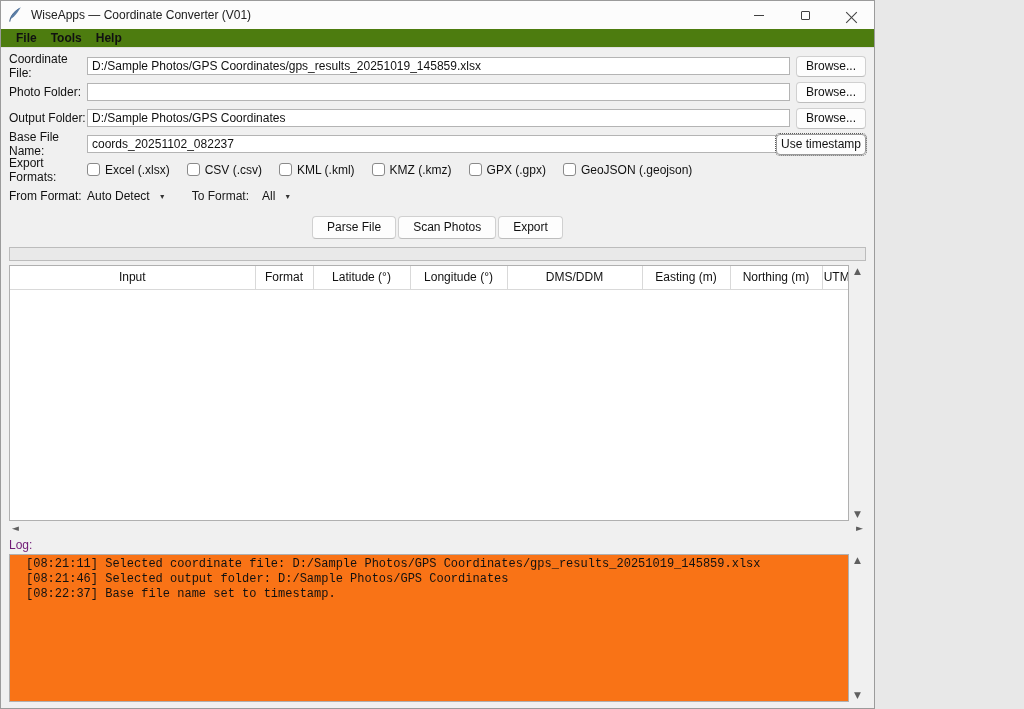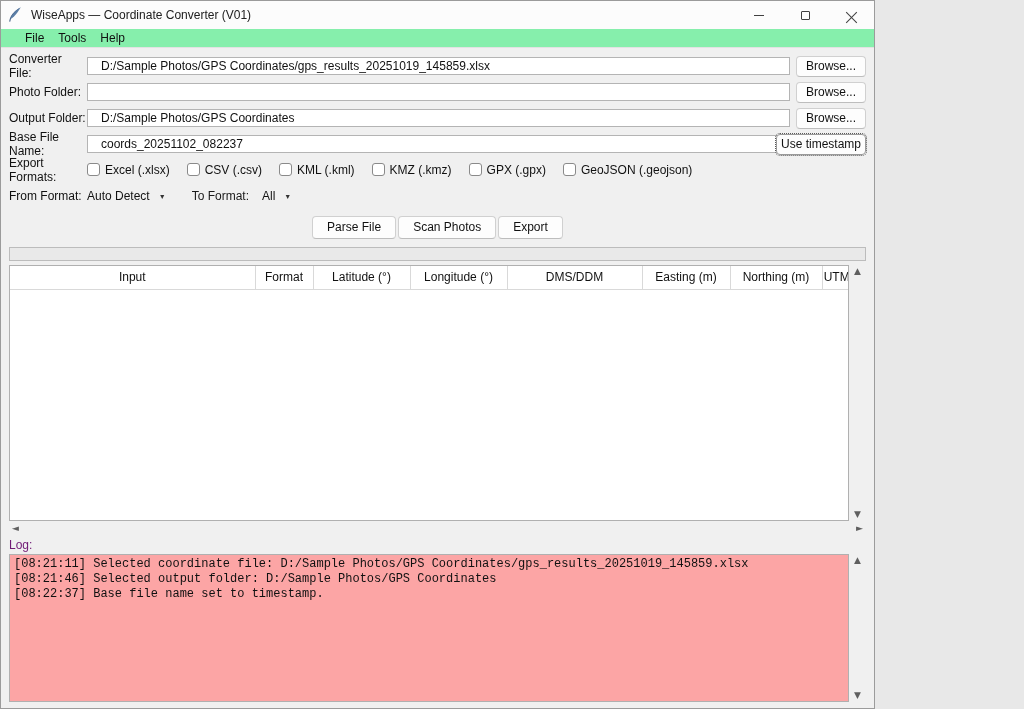--- a/index.html
+++ b/index.html
@@ -16,31 +16,31 @@
   .win-controls { display:flex; height:100%; }
   .win-btn { width:46px; height:100%; display:flex; align-items:center; justify-content:center; cursor:default; }
   .glyph-min { width:10px; height:1px; background:#404040; }
   .glyph-max { width:9px; height:9px; border:1px solid #404040; border-radius:1px; }
   .glyph-close { position:relative; width:11px; height:11px; }
   .glyph-close::before,.glyph-close::after { content:""; position:absolute; left:5px; top:0; width:1px; height:15px; background:#404040; }
   .glyph-close::before { transform:rotate(45deg); }
   .glyph-close::after  { transform:rotate(-45deg); }
 
   
-  .menubar { height:19px; background:#86efac; display:flex; align-items:center; padding-left:17px;
-             border-bottom:1px solid #e2e2e2; flex:0 0 auto; }
+  .menubar { height:19px; background:#4d7c0f; display:flex; align-items:center; padding-left:8px;
+             border-bottom:1px solid #e2e2e2; flex:0 0 auto;font-weight:bold; }
   .menu-item { padding:1px 7px; font-size:12px; color:#111; }
 
   
   .content { flex:1; background:#f0f0f0; padding:5px 8px 0 8px; display:flex; flex-direction:column; overflow:hidden; }
 
   .field-row { display:flex; align-items:center; height:26px; flex:0 0 auto; }
   .field-label { width:78px; flex:0 0 78px; font-size:12px; color:#111; }
   .text-input { flex:1; height:18px; border:1px solid #b4b4b4; background:#fff; font-family:"Liberation Sans",sans-serif;
-                font-size:12px; padding:0 13px; color:#111; outline:none; }
+                font-size:12px; padding:0 4px; color:#111; outline:none; }
   .side-btn-slot { width:76px; flex:0 0 76px; display:flex; justify-content:flex-end;padding-left:11px; }
   .btn { background:#fdfdfd; border:1px solid #d0d0d0; border-bottom-color:#bdbdbd; border-radius:4px;
          font-family:"Liberation Sans",sans-serif; font-size:12px; color:#111; height:21px; padding:0 9px;
          white-space:nowrap; cursor:default; }
   .btn-focused { outline:1px dotted #5a5a5a; outline-offset:0px; border-color:#9a9a9a; }
 
   .checks-row { display:flex; align-items:center; height:26px; flex:0 0 auto; }
   .checkbox-item { display:flex; align-items:flex-start; margin-right:17px; }
   .checkbox-box { width:13px; height:13px; border:1px solid #8a8a8a; border-radius:3px; background:#fff; margin-right:5px; }
   .checkbox-label { font-size:12px; color:#111; }
@@ -68,21 +68,21 @@
 
   .vscroll { width:17px; flex:0 0 17px; display:flex; flex-direction:column; justify-content:space-between;
              align-items:center; padding:2px 0; }
   .hscroll { height:15px; display:flex; justify-content:space-between; align-items:center; padding:0 3px; flex:0 0 auto; }
   .scroll-arrow { color:#5f5f5f; font-size:9px; line-height:9px; font-family:"DejaVu Sans",sans-serif; }
 
   
   .log-label-row { height:18px; display:flex; align-items:flex-end; flex:0 0 auto; padding-bottom:2px; }
   .log-label { font-size:12px; font-weight:normal; color:#701a75; }
   .log-region { flex:1; display:flex; margin-bottom:6px; }
-  .log-box { flex:1; background:#fca5a5; border:1px solid #b0b0b0; padding:2px 4px; overflow:hidden; }
+  .log-box { flex:1; background:#f97316; border:1px solid #b0b0b0; padding:2px 16px; overflow:hidden; }
   .log-line { font-family:"Liberation Mono","DejaVu Sans Mono",monospace; font-size:12px; line-height:15px;
               color:#111; white-space:nowrap; }
 
   
   .statusbar { height:24px; background:#f4f4f4; border-top:1px solid #dcdcdc; display:flex; align-items:center;
                padding-left:10px; flex:0 0 auto; }
   .status-text { font-size:12px; color:#111; }
 </style>
 </head>
 <body>
@@ -112,21 +112,21 @@
 
   <div class="menubar">
     <span class="menu-item">File</span>
     <span class="menu-item">Tools</span>
     <span class="menu-item">Help</span>
   </div>
 
   <div class="content">
 
     <div class="field-row">
-      <span class="field-label">Converter File:</span>
+      <span class="field-label">Coordinate File:</span>
       <input class="text-input" type="text" value="D:/Sample Photos/GPS Coordinates/gps_results_20251019_145859.xlsx" style="">
       <span class="side-btn-slot">
         <button class="btn">Browse...</button>
       </span>
     </div>
 
     <div class="field-row">
       <span class="field-label">Photo Folder:</span>
       <input class="text-input" type="text" value="" style="">
       <span class="side-btn-slot">

